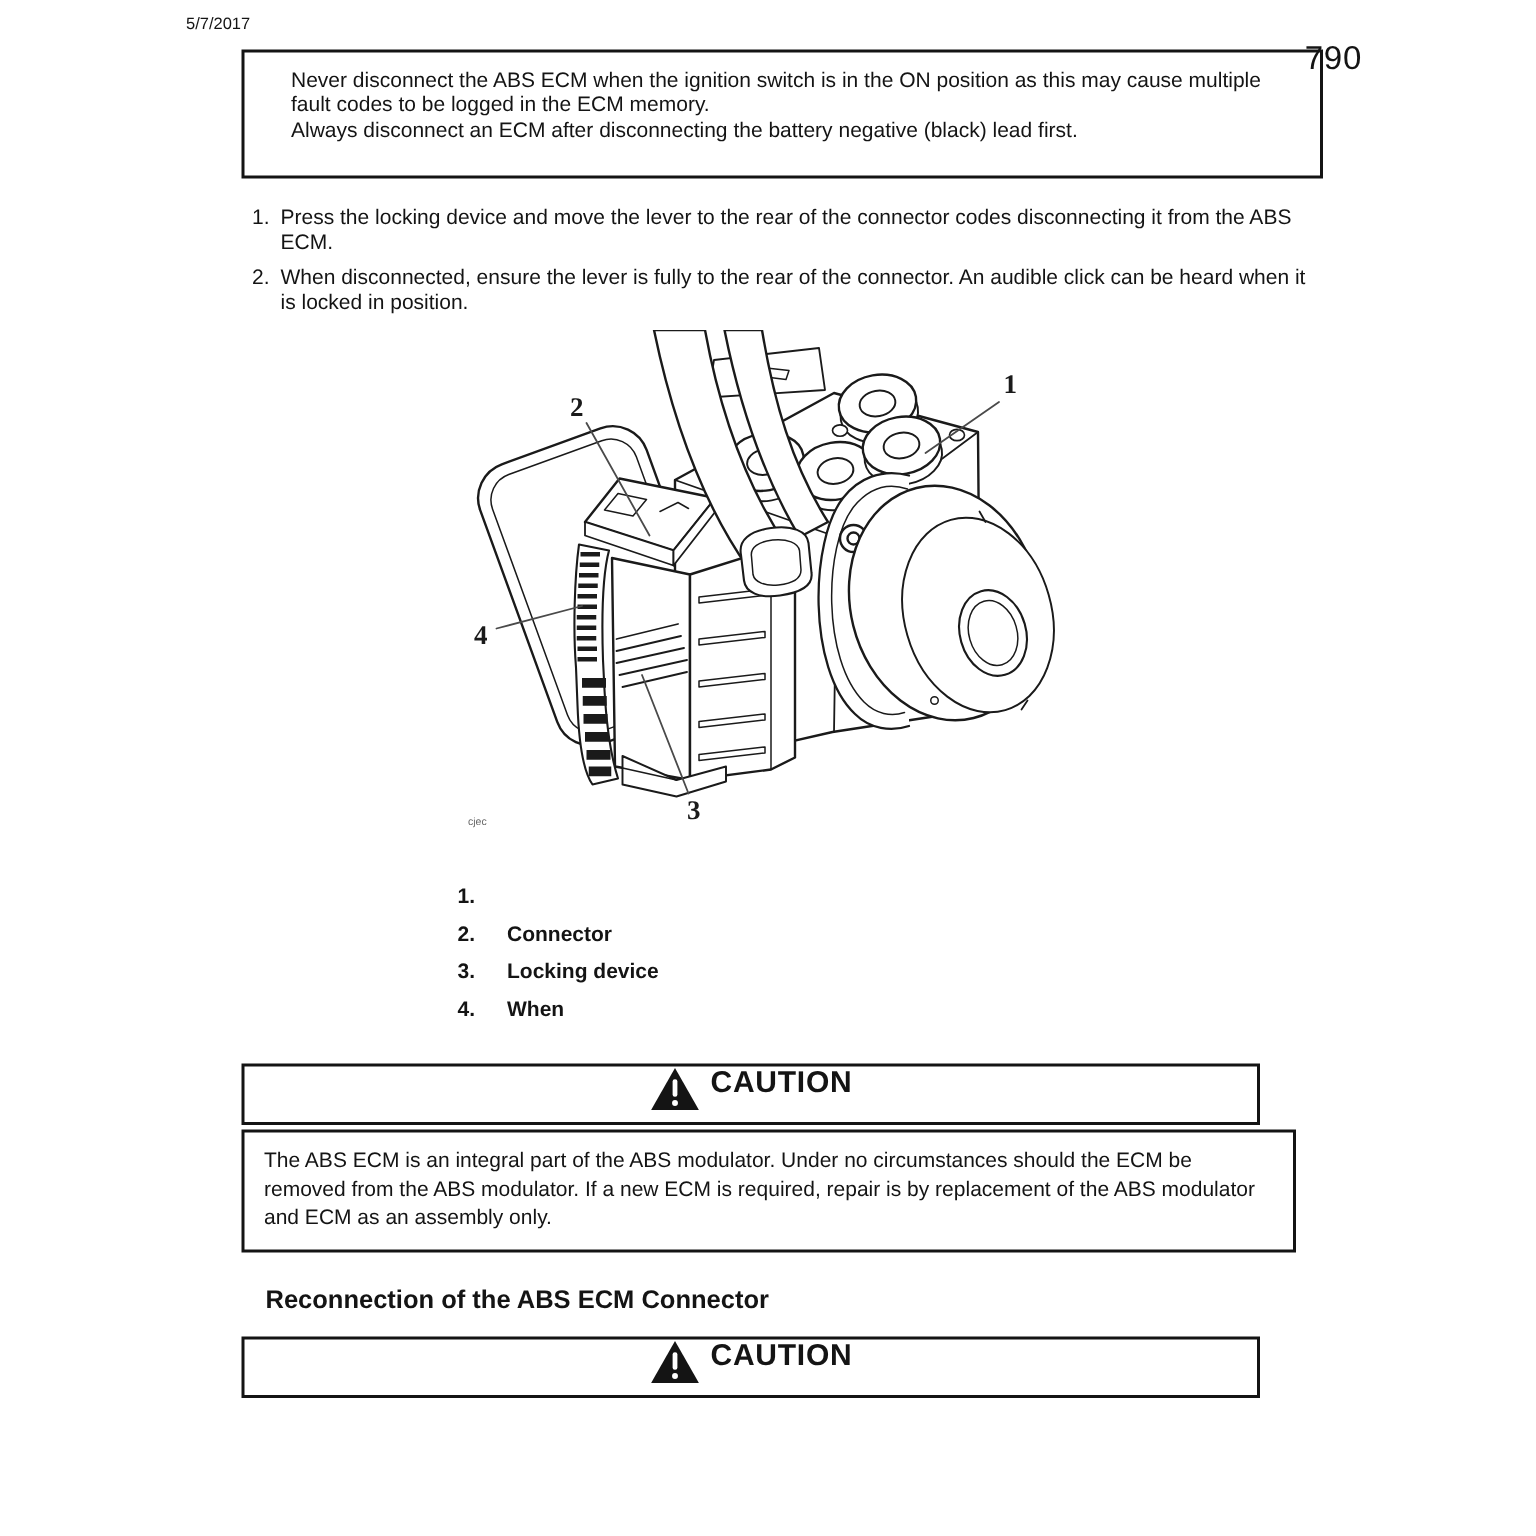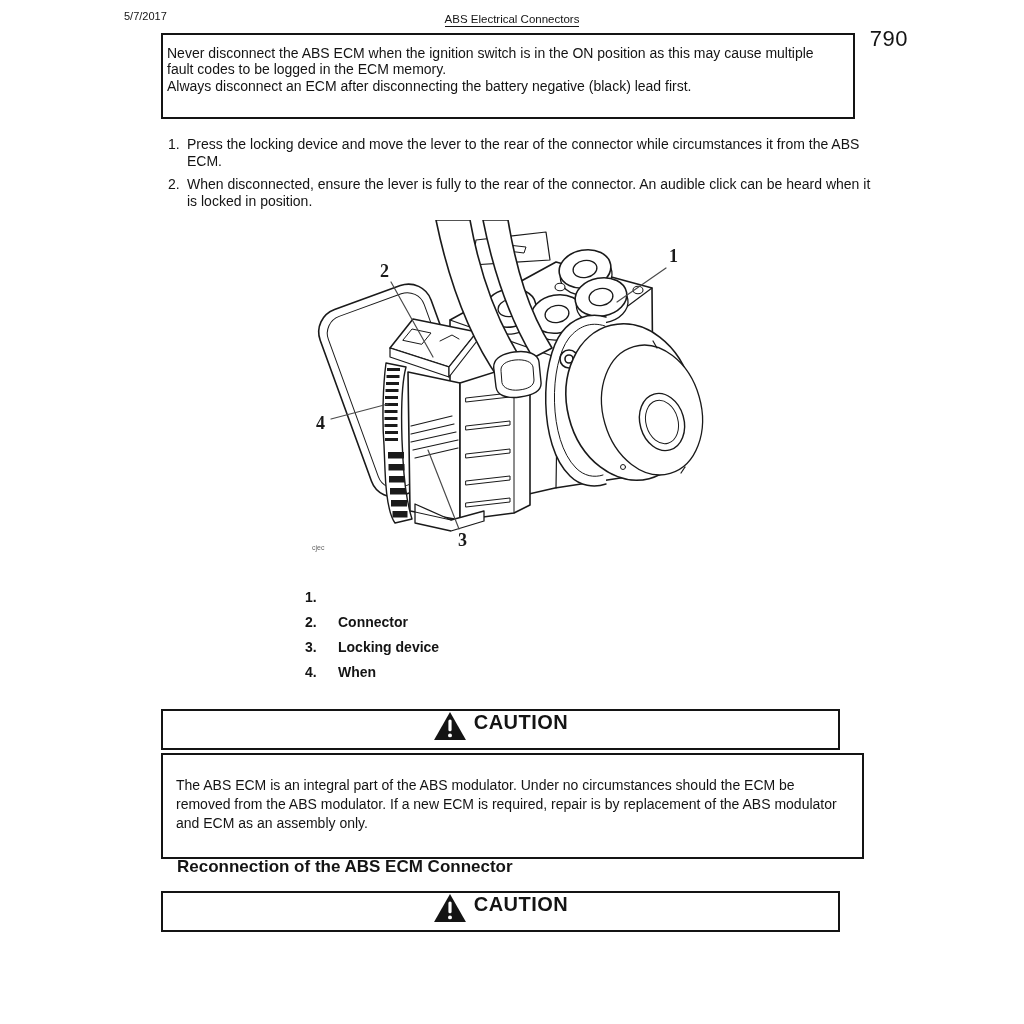--- a/index.html
+++ b/index.html
@@ -8,21 +8,21 @@
     font-family:"Liberation Sans", sans-serif;color:#141414;overflow:hidden;
   }
   
   .hdr-date{position:absolute;left:124px;top:10px;font-size:11px;}
   .hdr-title-wrap{position:absolute;left:0;right:0;top:9px;text-align:center;}
   .hdr-title{display:inline-block;font-size:11.5px;border-bottom:1px solid #141414;padding-bottom:1px;}
   .hdr-page{position:absolute;right:116px;top:26px;font-size:22px;letter-spacing:0.5px;}
   
   .notice{
     position:absolute;left:161px;top:33px;width:673px;min-height:60px;
-    border:2.5px solid #141414;padding:10px 13px 12px 4px;
+    border:2.5px solid #141414;padding:10px 13px 12px 31px;
     font-size:14px;line-height:16px;
   }
   .notice p{margin:0;}
   .notice p + p{margin-top:1px;}
   
   .steps{position:absolute;left:168px;top:136px;width:712px;font-size:14px;line-height:17px;}
   .step{display:flex;margin-bottom:6px;}
   .step .num{width:19px;flex:0 0 19px;}
   .step .txt{flex:1;}
   
@@ -33,50 +33,47 @@
   .legend-row .num{width:33px;flex:0 0 33px;}
   
   .caution-head{
     position:absolute;left:161px;width:675px;height:37px;
     border:2.5px solid #141414;
     display:flex;align-items:flex-start;justify-content:center;gap:7px;
   }
   .caution-head .cap{font-size:20px;font-weight:bold;letter-spacing:0.5px;}
   .caution-body{
     position:absolute;left:161px;width:673px;
-    border:2.5px solid #141414;padding:21px 13px;
+    border:2.5px solid #141414;padding:9px 13px;
     font-size:14px;line-height:19px;
   }
   .c1-head{top:709px;}
   .c1-body{top:753px;min-height:60px;}
   .section-heading{position:absolute;left:161px;top:857px;font-size:17px;font-weight:bold;margin-left:16px;}
   .c2-head{top:891px;}
   .c2-body{top:935px;min-height:43px;}
   .tri{display:block;}
 </style>
 </head>
 <body>
 
 <div class="page">
 
   <div class="hdr-date">5/7/2017</div>
-  <div class="hdr-title-wrap">
-    <span class="hdr-title">ABS Electrical Connectors</span>
-  </div>
   <div class="hdr-page">790</div>
 
   <div class="notice">
     <p>Never disconnect the ABS ECM when the ignition switch is in the ON position as this may cause multiple fault codes to be logged in the ECM memory.</p>
     <p>Always disconnect an ECM after disconnecting the battery negative (black) lead first.</p>
   </div>
 
   <div class="steps">
     <div class="step">
       <span class="num">1.</span>
-      <span class="txt">Press the locking device and move the lever to the rear of the connector while circumstances it from the ABS ECM.</span>
+      <span class="txt">Press the locking device and move the lever to the rear of the connector codes disconnecting it from the ABS ECM.</span>
     </div>
     <div class="step">
       <span class="num">2.</span>
       <span class="txt">When disconnected, ensure the lever is fully to the rear of the connector. An audible click can be heard when it is locked in position.</span>
     </div>
   </div>
 
   <div class="figure">
     <svg width="410" height="342" viewBox="0 0 410 342">
       <g stroke="#1a1a1a" fill="none" stroke-width="1.6" stroke-linejoin="round" stroke-linecap="round">

